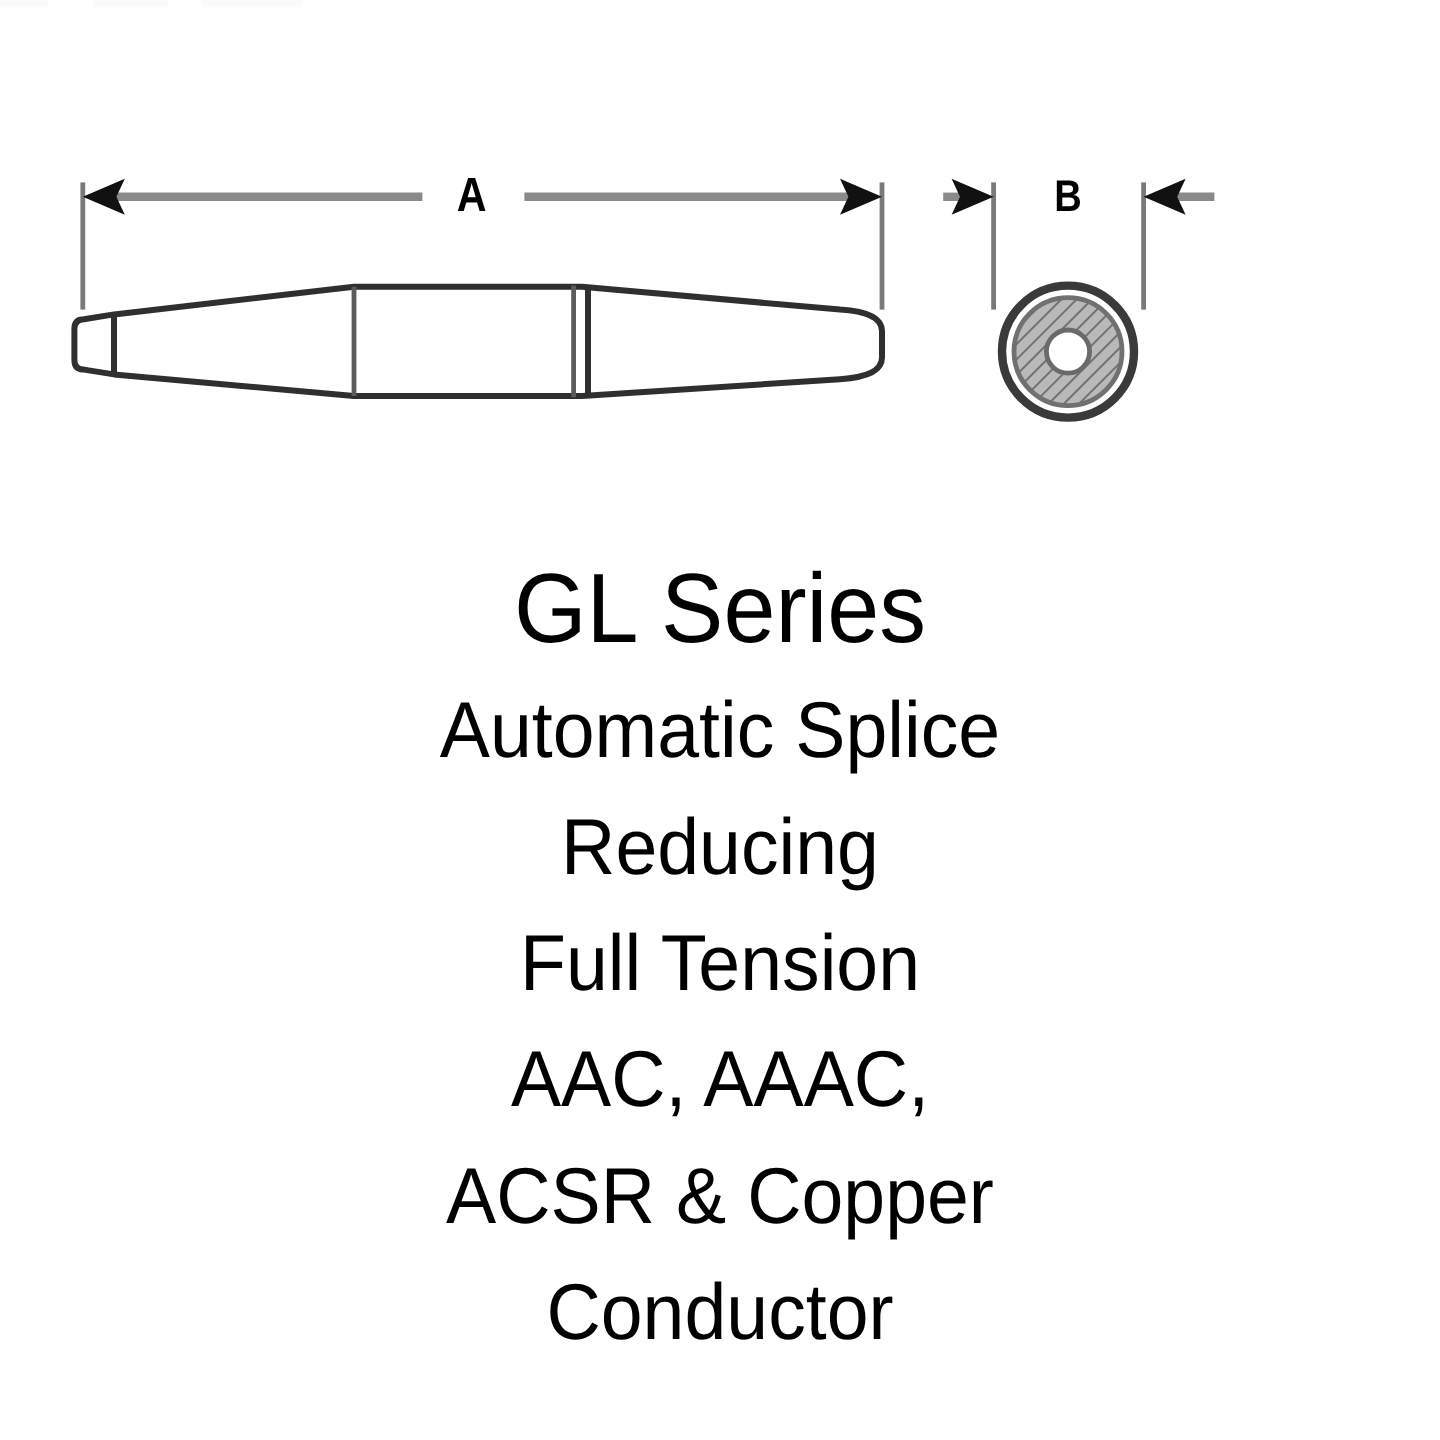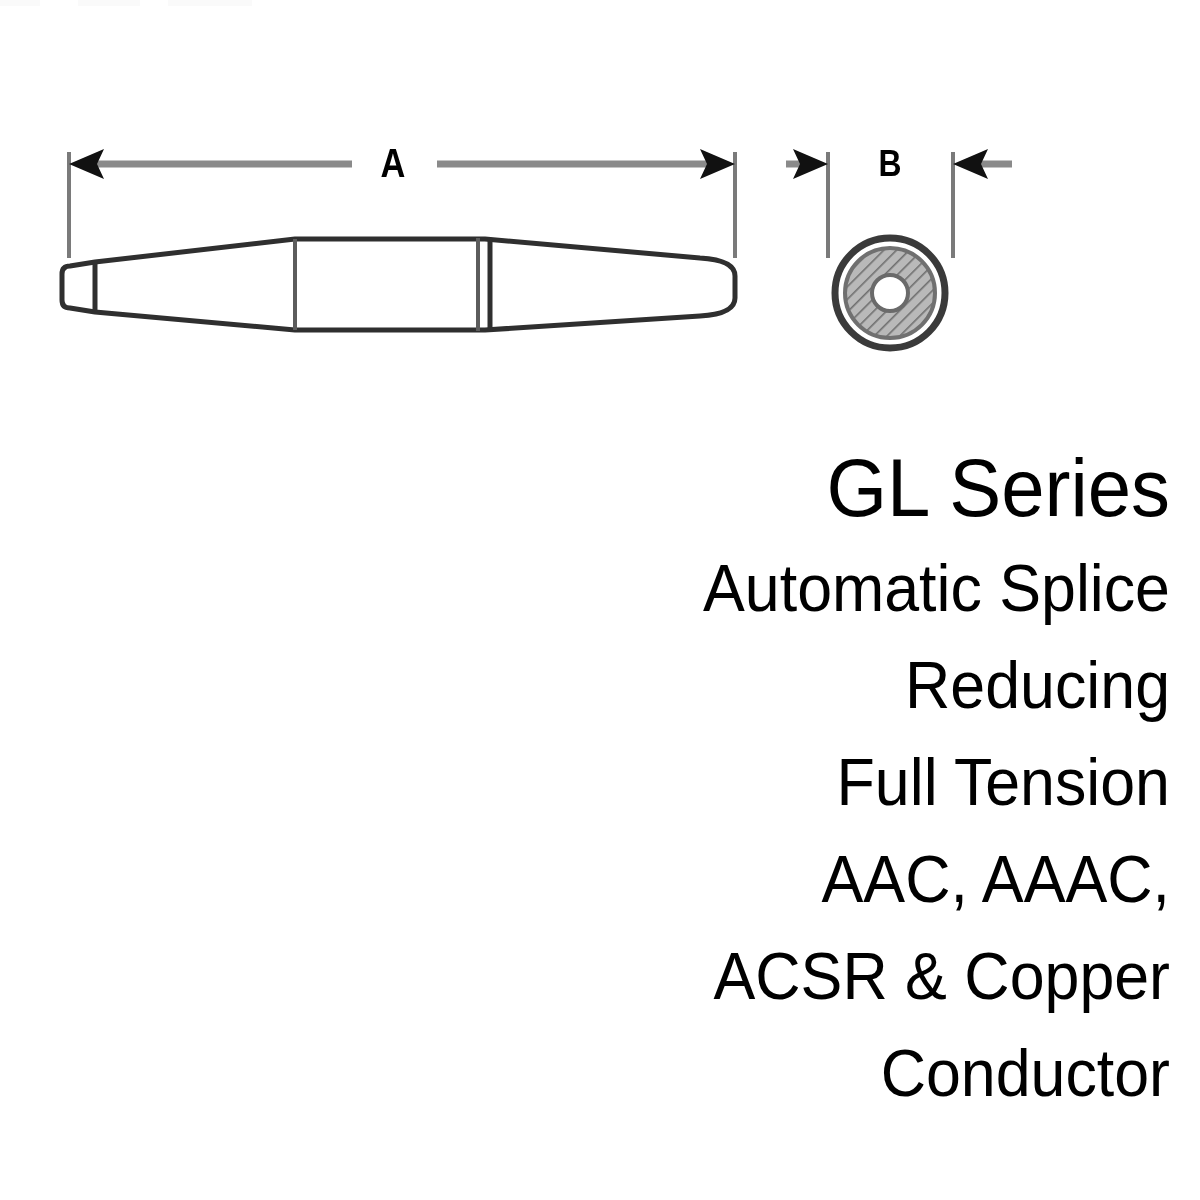--- a/index.html
+++ b/index.html
@@ -70,23 +70,23 @@
     left: 855px;
     top: 145px;
     width: 70px;
     font-size: 37px;
   }
 
   
   #caption {
     position: absolute;
     left: 0;
-    top: 440px;
-    width: 1200px;
-    text-align: right;
+    top: 460px;
+    width: 1200px;
+    text-align: center;
   }
   .caption-line {
     display: block;
     font-family: "Liberation Sans", sans-serif;
     color: #000000;
     white-space: nowrap;
     letter-spacing: 0px;
   }
   .caption-line.title {
     font-size: 82px;

